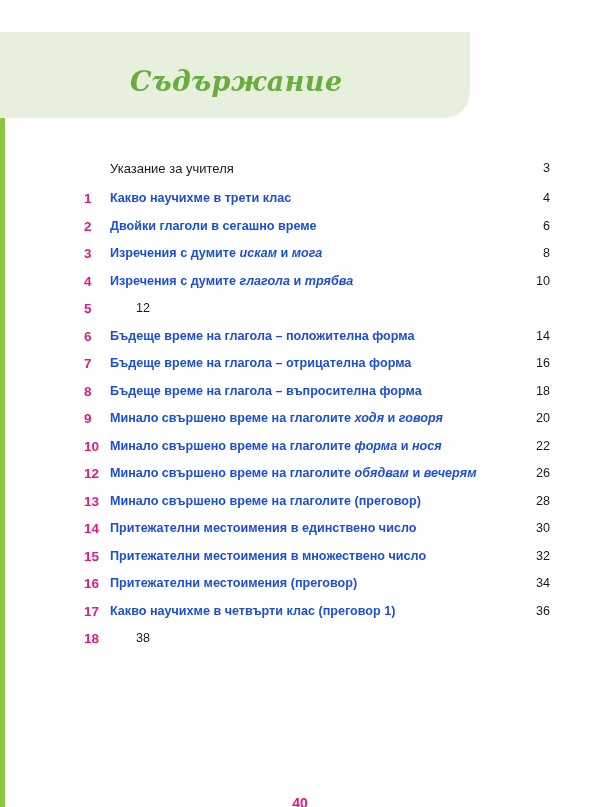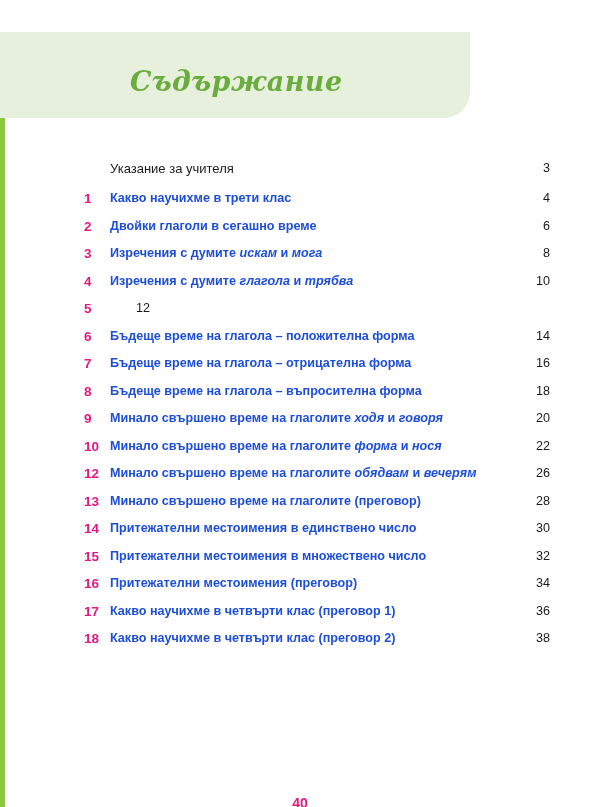--- a/index.html
+++ b/index.html
@@ -198,20 +198,19 @@
         <div class="toc-label">Притежателни местоимения (преговор)</div>
         <div class="toc-page">34</div>
       </div>
       <div class="toc-row">
         <div class="toc-num">17</div>
         <div class="toc-label">Какво научихме в четвърти клас (преговор 1)</div>
         <div class="toc-page">36</div>
       </div>
       <div class="toc-row">
         <div class="toc-num">18</div>
-        <div class="toc-label">Какво научихме в четвърти клас (преговор 2)</div>
         <div class="toc-page">38</div>
       </div>
     </div>
 
   <div class="page-number">40</div>
 
 </div>
 
 </body></html>

